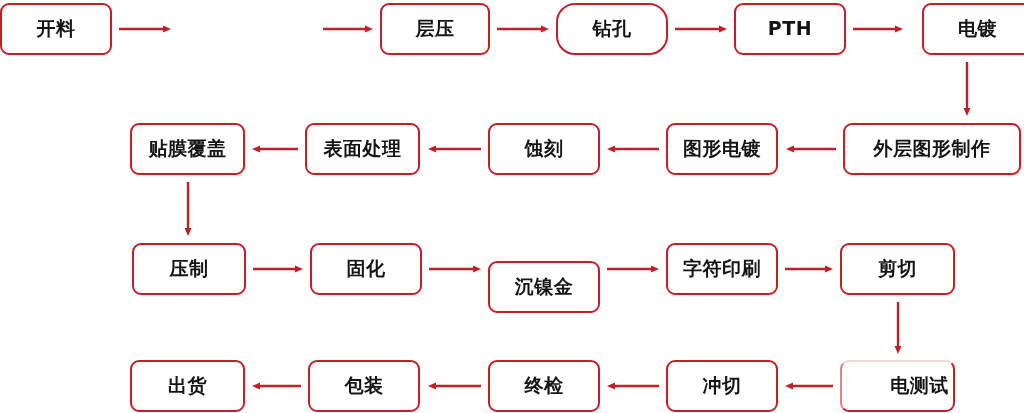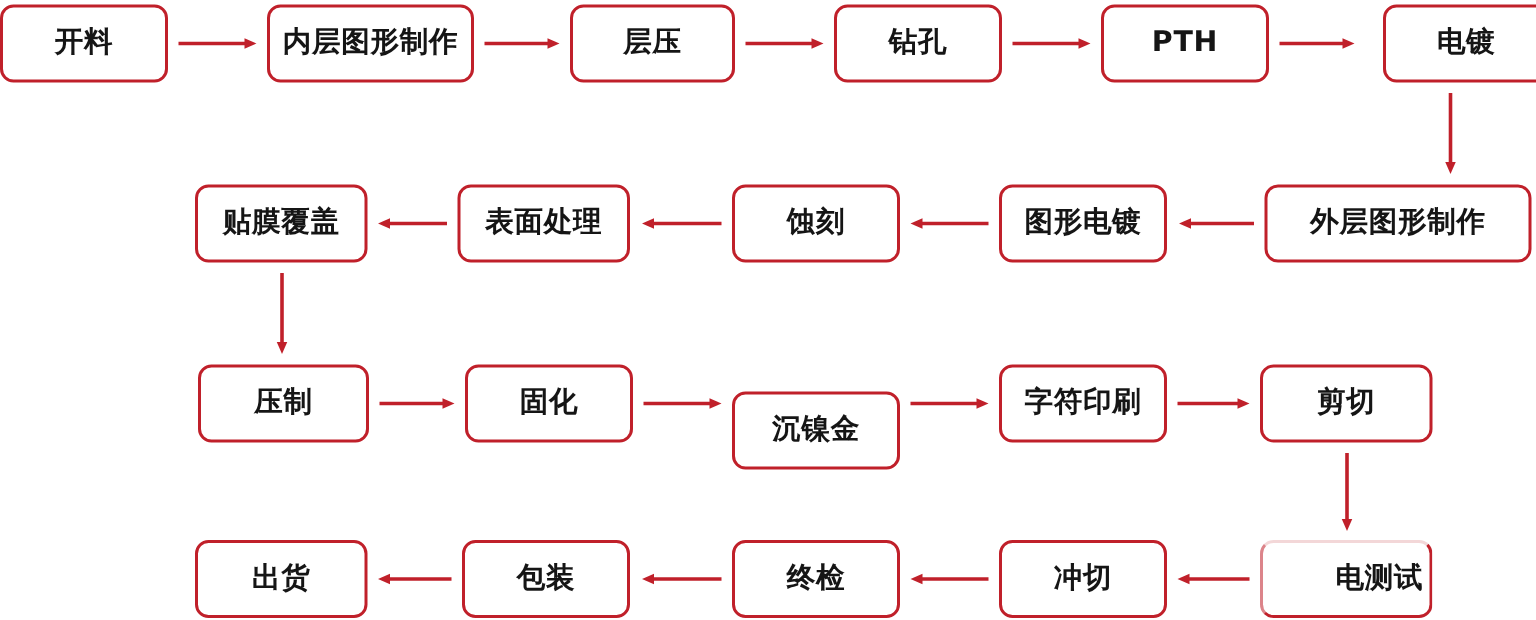--- a/index.html
+++ b/index.html
@@ -54,27 +54,24 @@
     overflow: visible;
   }
 </style>
 </head>
 <body>
 
 <div id="flow-canvas">
     <div class="node" style="left: 0px; top: 3px; width: 112px; height: 52px;">
       <span class="node-label">开料</span>
     </div>
-    <div class="node" style="left: 178px; top: 3px; width: 138px; height: 52px;">
-      <span class="node-label">内层图形制作</span>
-    </div>
     <div class="node" style="left: 380px; top: 3px; width: 110px; height: 52px;">
       <span class="node-label">层压</span>
     </div>
-    <div class="node" style="left: 556px; top: 3px; width: 112px; height: 52px;">
+    <div class="node" style="left: 556px; top: 3px; width: 112px; height: 52px; border-radius: 19px;">
       <span class="node-label">钻孔</span>
     </div>
     <div class="node" style="left: 734px; top: 3px; width: 112px; height: 52px;">
       <span class="node-label">PTH</span>
     </div>
     <div class="node" style="left: 910px; top: 3px; width: 111px; height: 52px; margin-left: 12px;">
       <span class="node-label">电镀</span>
     </div>
     <div class="node" style="left: 130px; top: 123px; width: 115px; height: 52px;">
       <span class="node-label">贴膜覆盖</span>

